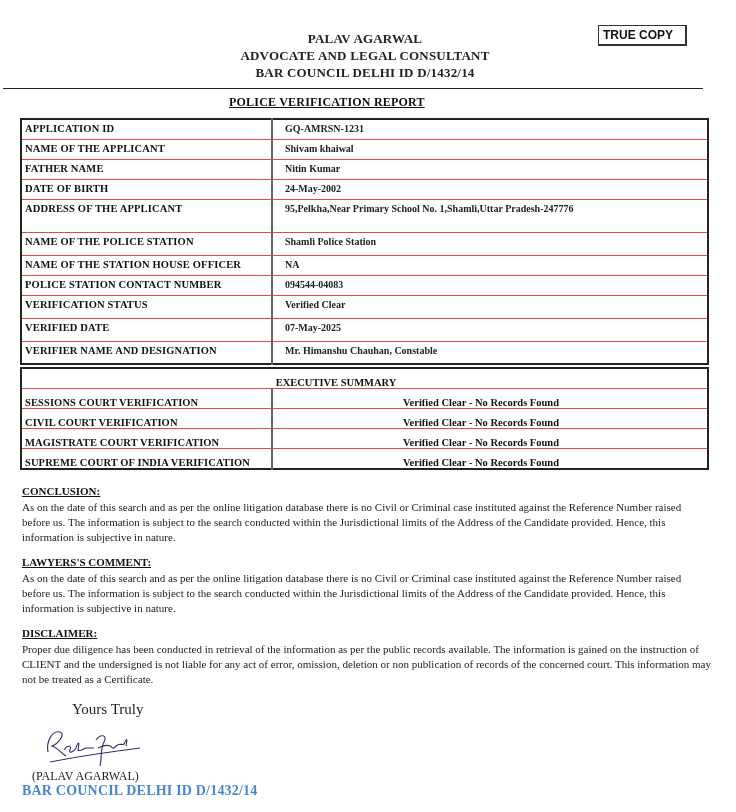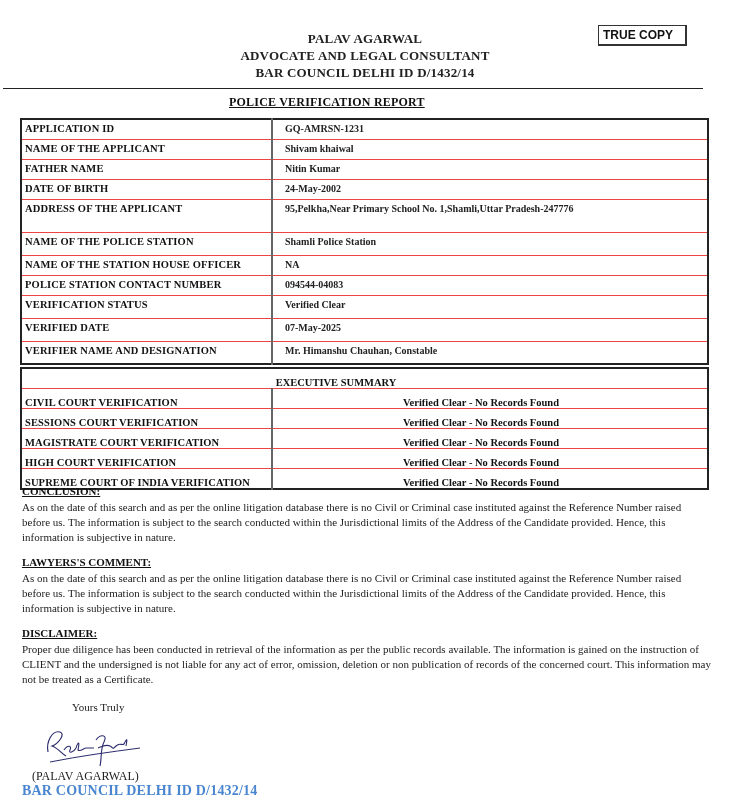--- a/index.html
+++ b/index.html
@@ -133,21 +133,21 @@
       margin-bottom: 1px;
     }
     .section .body {
       margin: 0;
       text-align: left;
     }
     .sign-off {
       position: absolute;
       left: 72px;
       top: 701px;
-      font-size: 11px;
+      font-size: 15px;
       color: #222;
     }
     .signature {
       position: absolute;
       left: 40px;
       top: 722px;
       width: 110px;
       height: 50px;
     }
     .signer-name {
@@ -230,33 +230,29 @@
   </tr>
 </tbody>
   </table>
 
 <table class="summary">
   <tbody>
       <tr>
     <td class="head" colspan="2">EXECUTIVE SUMMARY</td>
   </tr>
   <tr>
+    <td class="lbl">SESSIONS COURT VERIFICATION</td>
+    <td class="val">Verified Clear - No Records Found</td>
+  </tr>
+  <tr>
     <td class="lbl">CIVIL COURT VERIFICATION</td>
     <td class="val">Verified Clear - No Records Found</td>
   </tr>
   <tr>
-    <td class="lbl">SESSIONS COURT VERIFICATION</td>
-    <td class="val">Verified Clear - No Records Found</td>
-  </tr>
-  <tr>
     <td class="lbl">MAGISTRATE COURT VERIFICATION</td>
-    <td class="val">Verified Clear - No Records Found</td>
-  </tr>
-  <tr>
-    <td class="lbl">HIGH COURT VERIFICATION</td>
     <td class="val">Verified Clear - No Records Found</td>
   </tr>
   <tr>
     <td class="lbl">SUPREME COURT OF INDIA VERIFICATION</td>
     <td class="val">Verified Clear - No Records Found</td>
   </tr>
 </tbody>
   </table>
 
 <div class="section" style="top:484px;">

